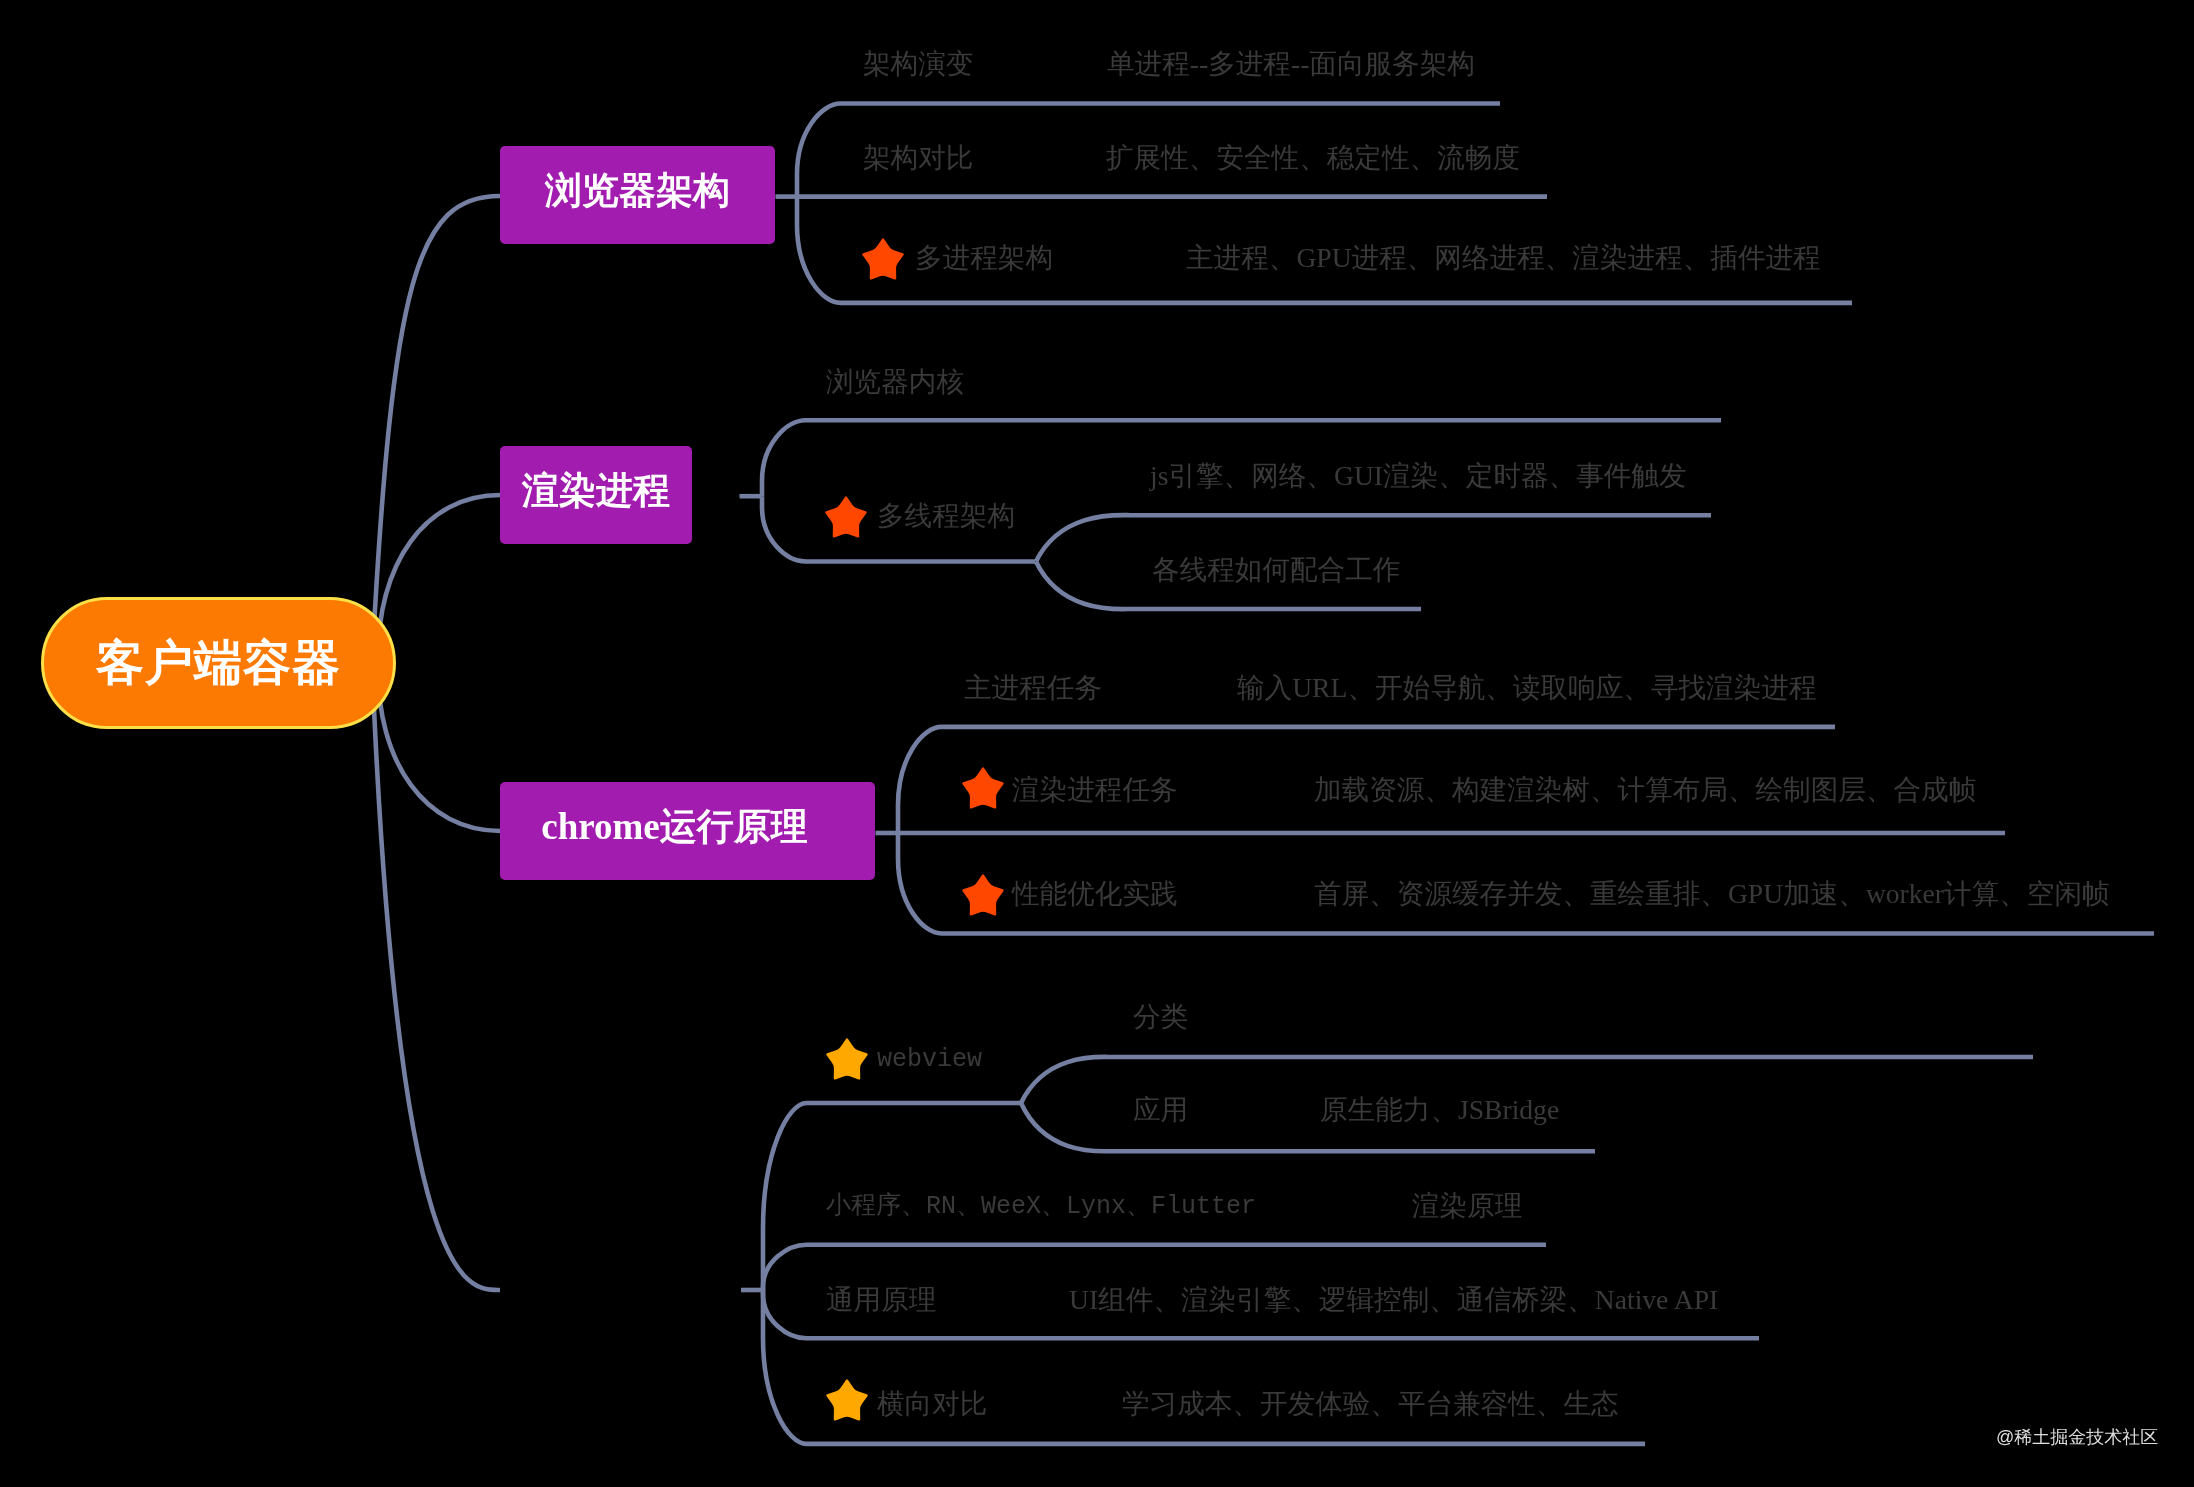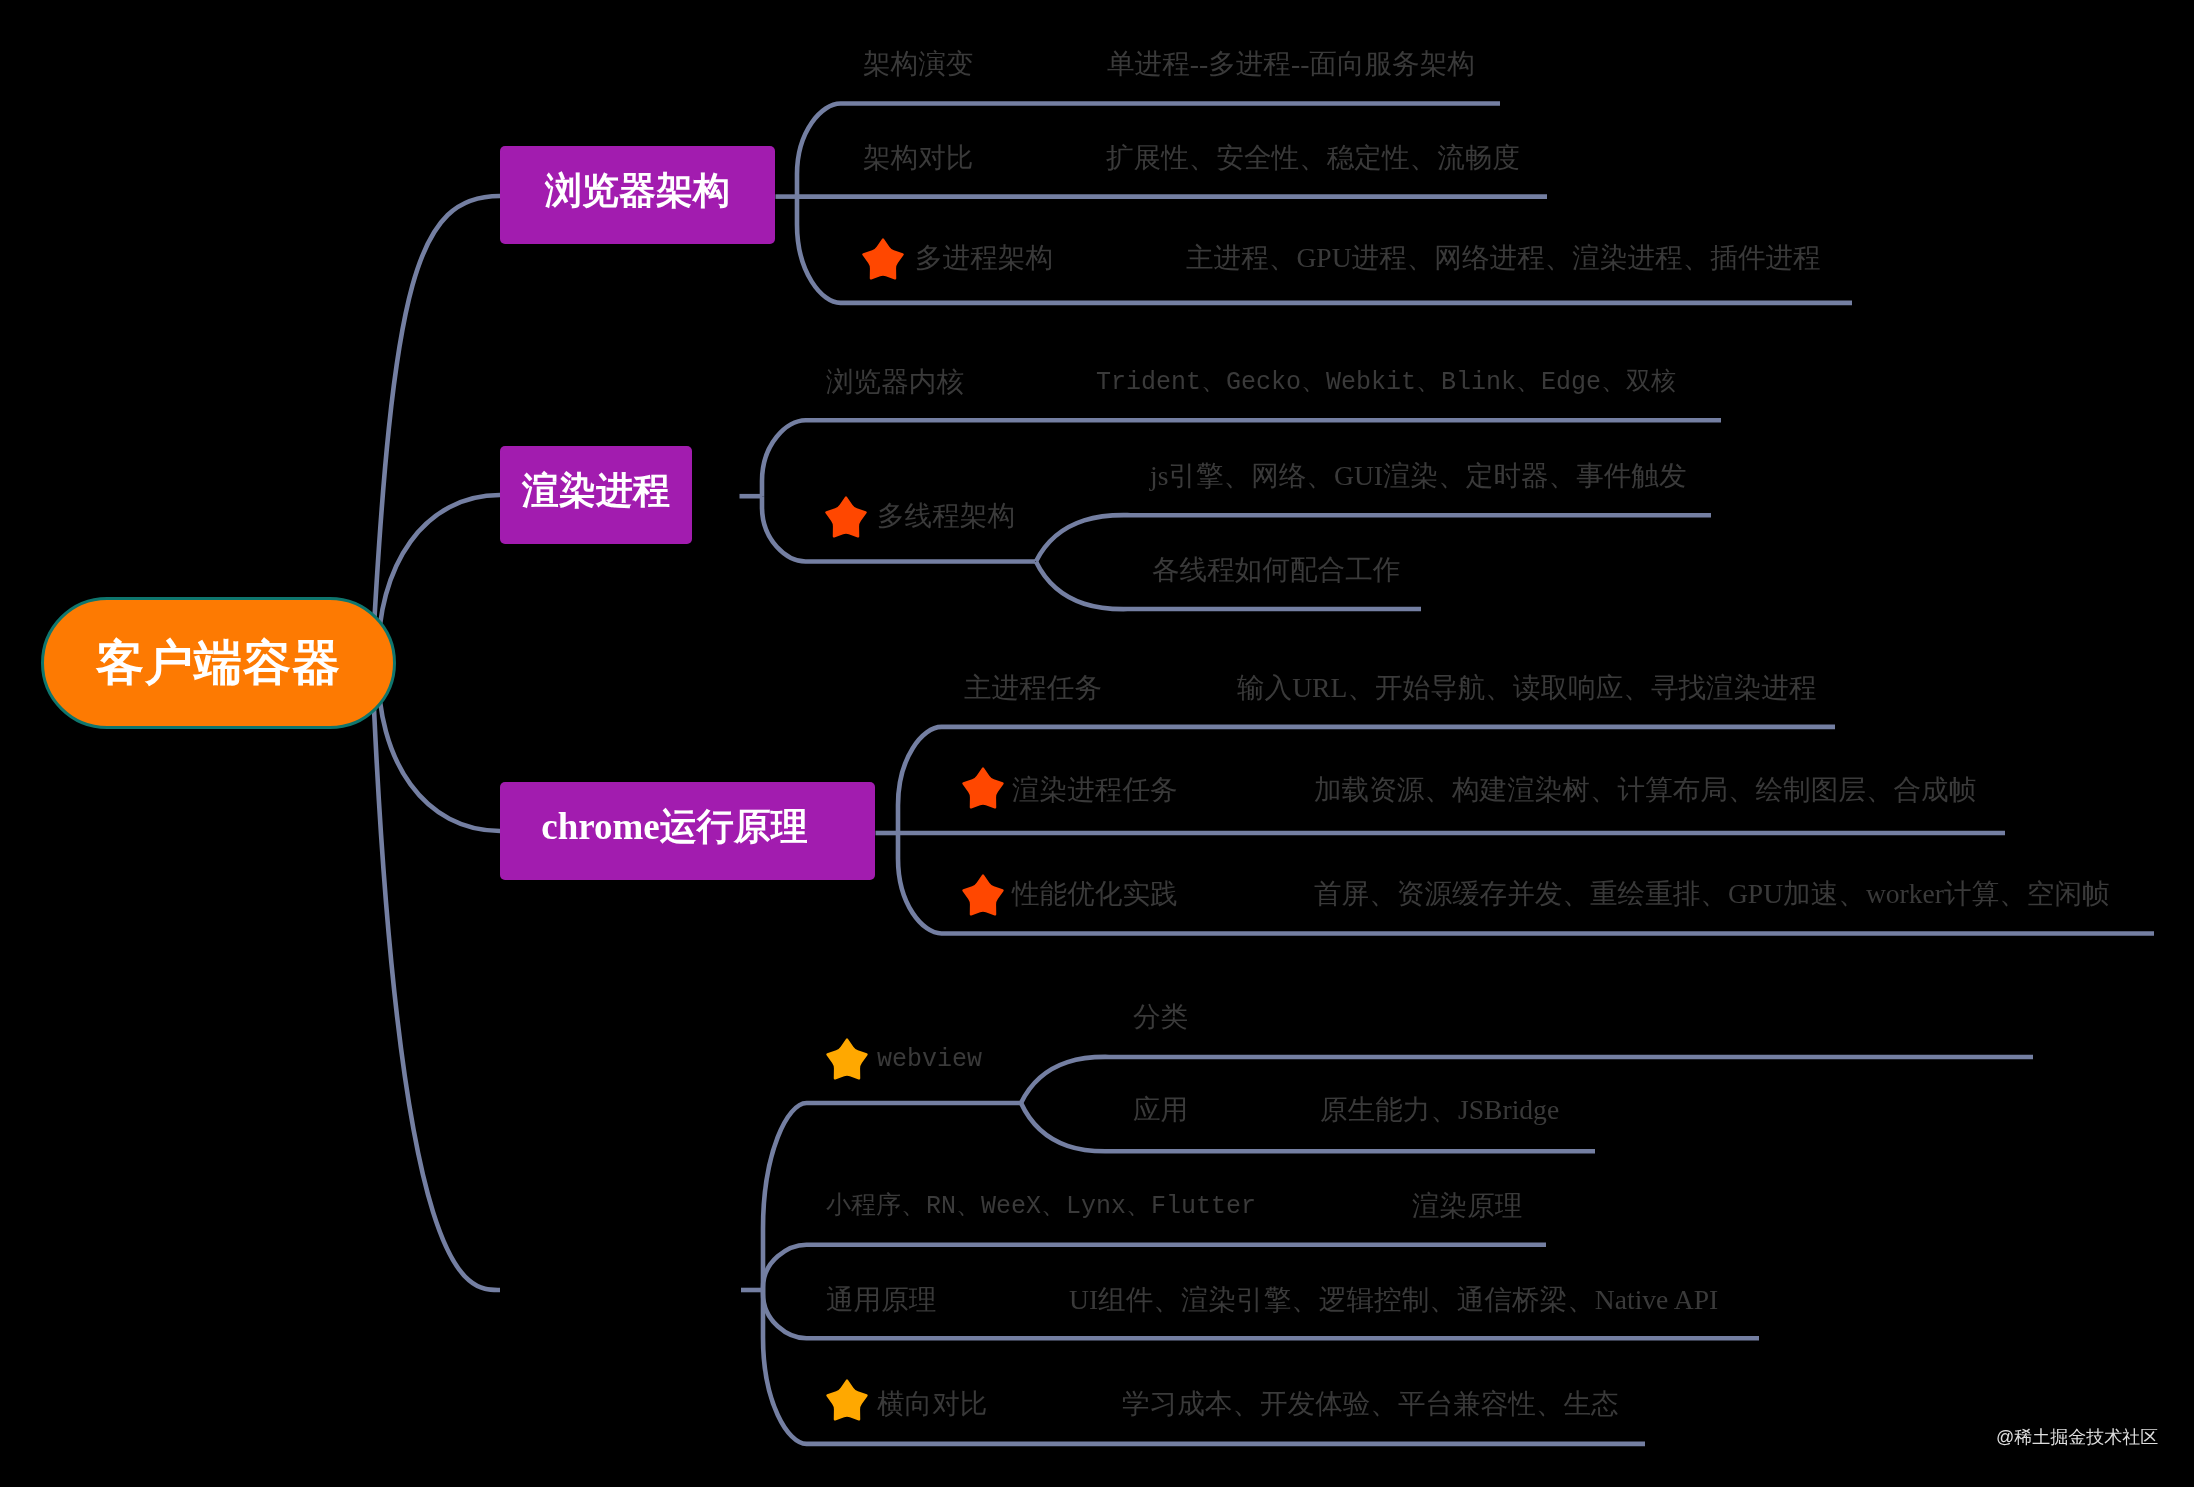--- a/index.html
+++ b/index.html
@@ -3,21 +3,21 @@
 <meta charset="utf-8">
 <title>Client container mind map</title>
 <style>
   html,body{margin:0;padding:0;background:#000;}
   #stage{position:relative;width:2194px;height:1487px;background:#000;overflow:hidden;
          font-family:"Liberation Serif",serif;}
   svg.links{position:absolute;left:0;top:0;width:2194px;height:1487px;pointer-events:none;}
   svg.links path{fill:none;stroke:#747fa2;stroke-width:4.6;stroke-linecap:butt;}
   .root-node{position:absolute;left:41px;top:597px;width:355px;height:132px;
     display:flex;align-items:center;justify-content:center;
-    background:#fd7a02;border:3px solid #0f766e;box-sizing:border-box;border-radius:70px;color:#fff;
+    background:#fd7a02;border:3px solid #fde047;box-sizing:border-box;border-radius:70px;color:#fff;
     font-size:48px;font-weight:700;letter-spacing:1px;}
   .topic{position:absolute;display:flex;align-items:center;justify-content:center;
     padding-bottom:9px;box-sizing:border-box;
     background:#a21caf;border-radius:5px;color:#fff;font-size:37px;font-weight:700;}
   .label{position:absolute;color:#3a3a3a;font-size:27.6px;white-space:nowrap;line-height:1;
     transform:translateY(-50%);}
   .label.mono{font-family:"Liberation Mono",monospace;font-size:25px;}
   .star{position:absolute;width:46px;height:48px;transform:translate(-2px,calc(-50% + 1px));}
   .wm{position:absolute;left:1996px;top:1428px;color:#dedede;font-size:18px;white-space:nowrap;
     line-height:1;font-family:"Liberation Sans",sans-serif;}
@@ -59,21 +59,20 @@
   <div class="topic" style="left:500px;top:446px;width:192px;height:98px;">渲染进程</div>
   <div class="topic" style="left:500px;top:782px;width:375px;height:98px;padding-right:26px;">chrome运行原理</div>
 
   <div class="label" style="left:863px;top:64px;">架构演变</div>
   <div class="label" style="left:1107px;top:64px;">单进程--多进程--面向服务架构</div>
   <div class="label" style="left:863px;top:158px;">架构对比</div>
   <div class="label" style="left:1106px;top:158px;">扩展性、安全性、稳定性、流畅度</div>
   <div class="label" style="left:915px;top:258px;">多进程架构</div>
   <div class="label" style="left:1186px;top:258px;">主进程、GPU进程、网络进程、渲染进程、插件进程</div>
   <div class="label" style="left:826px;top:382px;">浏览器内核</div>
-  <div class="label mono" style="left:1096px;top:382px;">Trident、Gecko、Webkit、Blink、Edge、双核</div>
   <div class="label" style="left:1150px;top:476px;">js引擎、网络、GUI渲染、定时器、事件触发</div>
   <div class="label" style="left:877px;top:516px;">多线程架构</div>
   <div class="label" style="left:1152px;top:570px;">各线程如何配合工作</div>
   <div class="label" style="left:964px;top:688px;">主进程任务</div>
   <div class="label" style="left:1237px;top:688px;">输入URL、开始导航、读取响应、寻找渲染进程</div>
   <div class="label" style="left:1012px;top:790px;">渲染进程任务</div>
   <div class="label" style="left:1314px;top:790px;">加载资源、构建渲染树、计算布局、绘制图层、合成帧</div>
   <div class="label" style="left:1012px;top:894px;">性能优化实践</div>
   <div class="label" style="left:1314px;top:894px;">首屏、资源缓存并发、重绘重排、GPU加速、worker计算、空闲帧</div>
   <div class="label" style="left:1133px;top:1017px;">分类</div>

